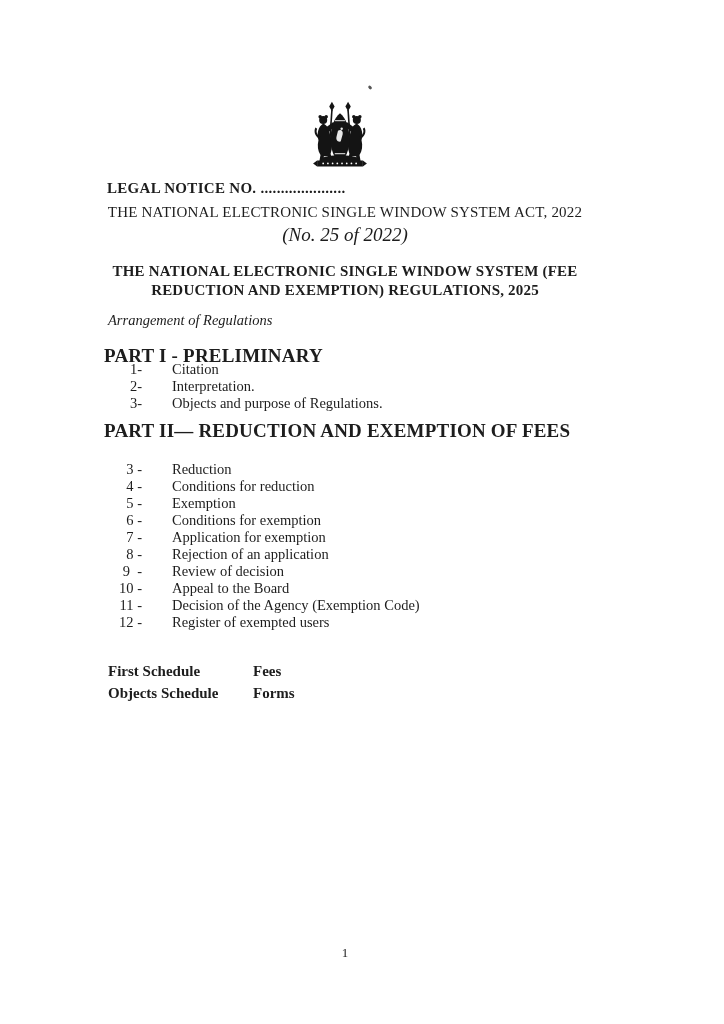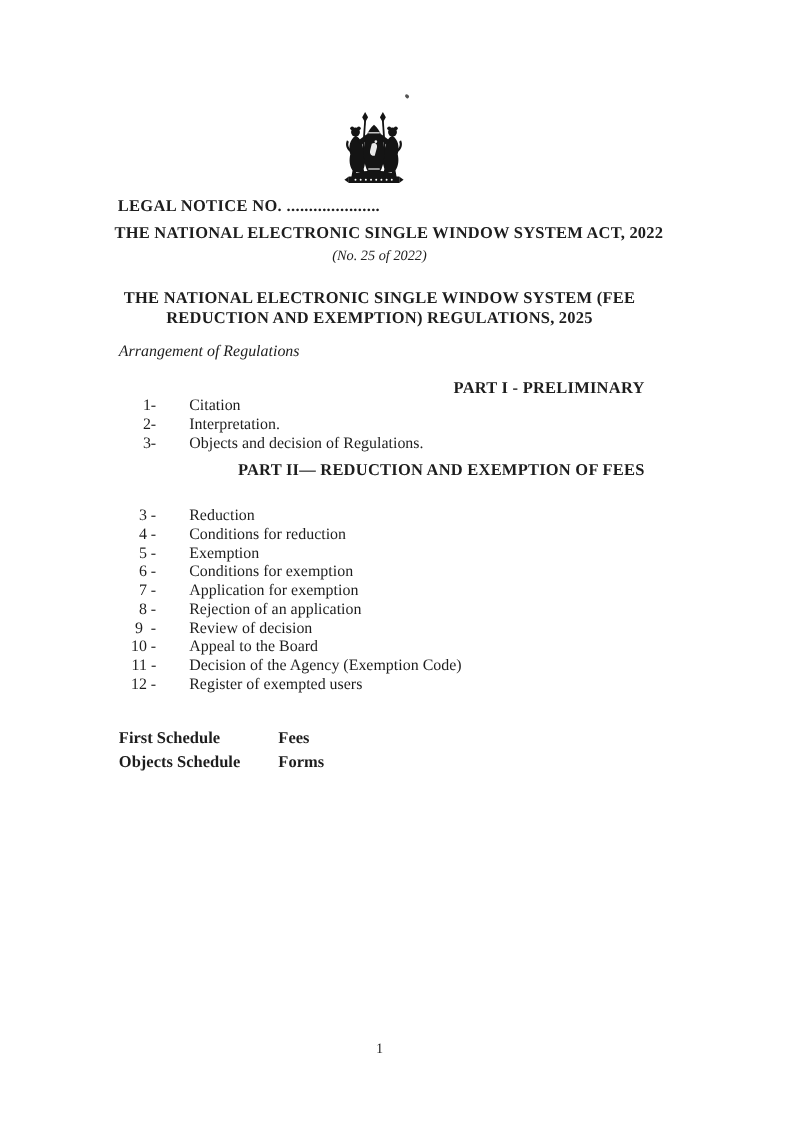--- a/index.html
+++ b/index.html
@@ -46,31 +46,31 @@
     letter-spacing: 0.3px;
     white-space: nowrap;
   }
   .act-title {
     position: absolute;
     left: 0;
     top: 204px;
     width: 100%;
     text-align: center;
     font-size: 15px;
-    font-weight: bold;
+    font-weight: normal;
     letter-spacing: 0.2px;
     white-space: nowrap;
   }
   .act-number {
     position: absolute;
     left: 0;
     top: 224px;
     width: 100%;
     text-align: center;
-    font-size: 13px;
+    font-size: 19px;
     font-style: italic;
   }
   .reg-title {
     position: absolute;
     left: 0;
     top: 262px;
     width: 100%;
     text-align: center;
     font-size: 15px;
     font-weight: bold;
@@ -82,22 +82,22 @@
     left: 4px;
     top: 312px;
     font-size: 14.5px;
     font-style: italic;
     font-family: Liberation Serif, serif;
   }
   .part-heading {
     position: absolute;
     left: 0;
     width: 100%;
-    text-align: right;
-    font-size: 15px;
+    text-align: left;
+    font-size: 19px;
     font-weight: bold;
     letter-spacing: 0.2px;
     white-space: nowrap;
   }
   .part1-heading { top: 345px; }
   .part2-heading { top: 420px; }
   .list { position: absolute; left: 0; width: 100%; font-size: 14.5px; }
   .list1 { top: 361px; }
   .list2 { top: 461px; }
   .list-row { position: relative; height: 17px; }
@@ -207,21 +207,21 @@
       <div class="list-row">
         <span class="num">1-</span>
         <span class="label">Citation</span>
       </div>
       <div class="list-row">
         <span class="num">2-</span>
         <span class="label">Interpretation.</span>
       </div>
       <div class="list-row">
         <span class="num">3-</span>
-        <span class="label">Objects and decision of Regulations.</span>
+        <span class="label">Objects and purpose of Regulations.</span>
       </div>
     </div>
 
     <div class="part-heading part2-heading">PART II— REDUCTION AND EXEMPTION OF FEES</div>
 
     <div class="list list2">
       <div class="list-row">
         <span class="num">3 -</span>
         <span class="label">Reduction</span>
       </div>

